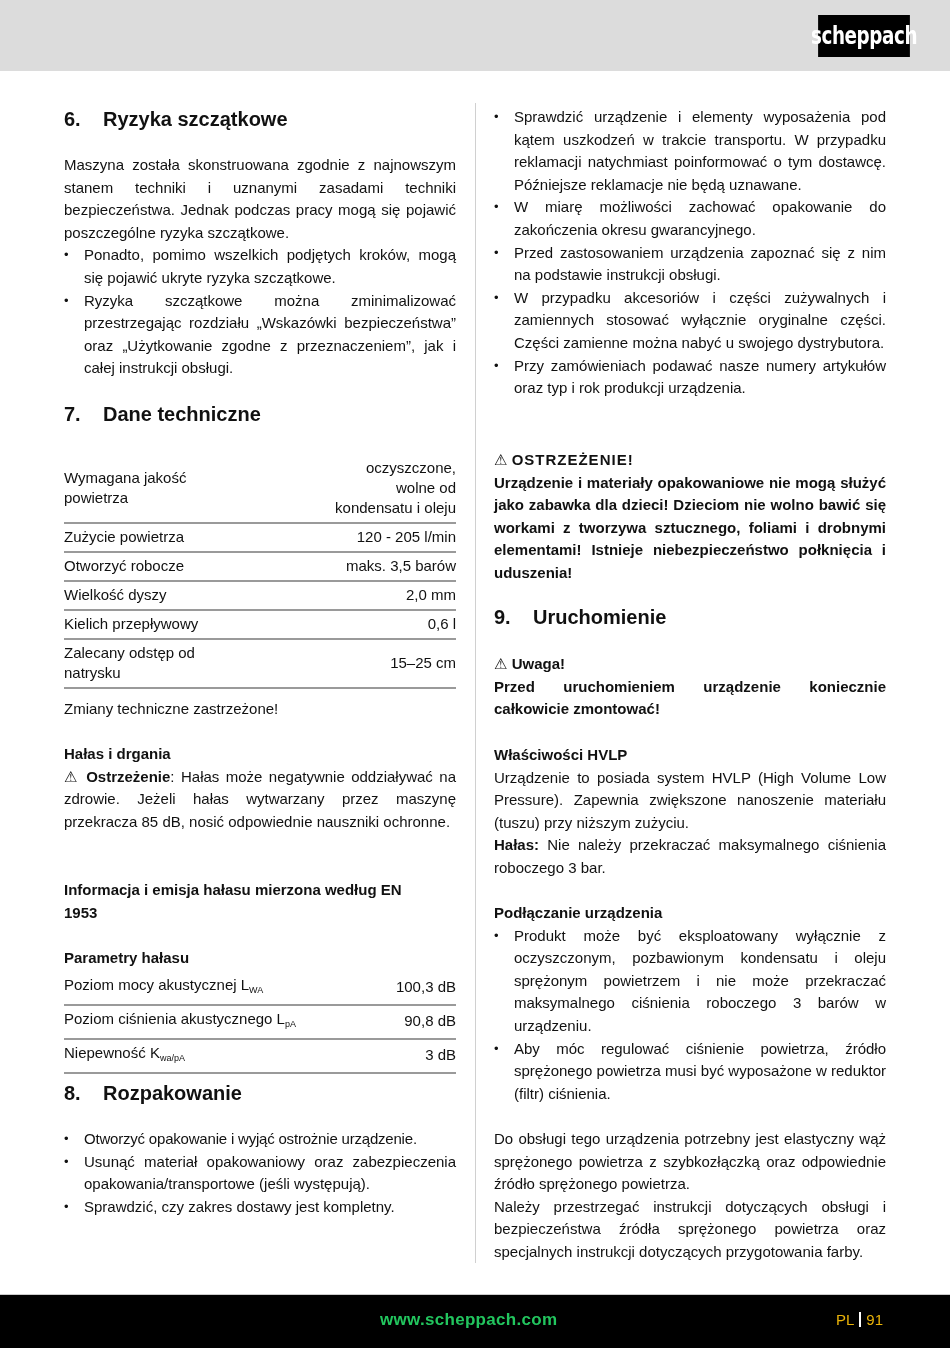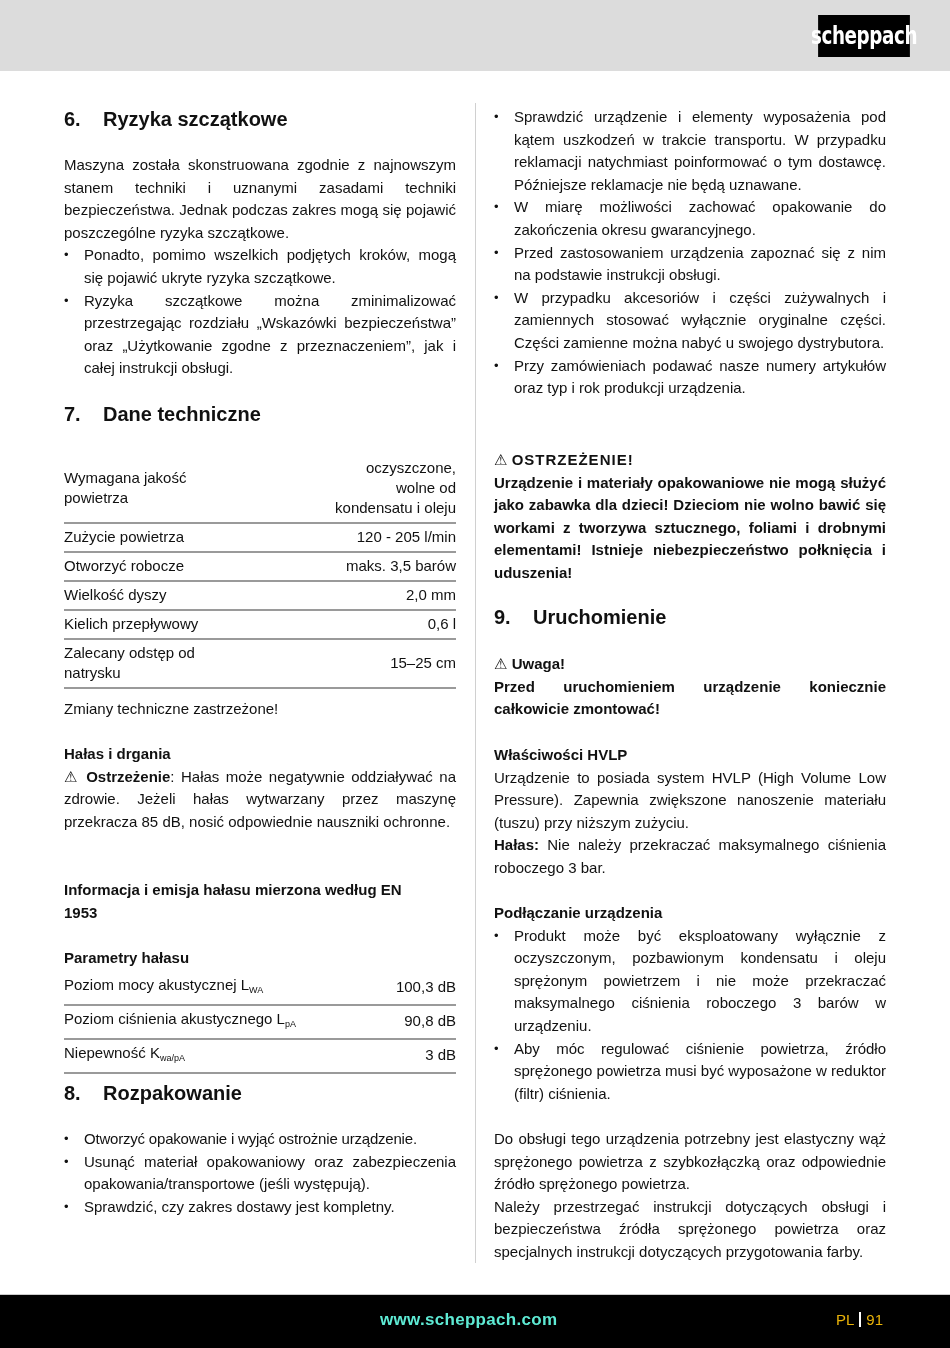--- a/index.html
+++ b/index.html
@@ -16,39 +16,39 @@
   p { margin:0; text-align:justify; }
   ul.b { list-style:none; margin:0; padding:0; }
   ul.b li { position:relative; padding-left:20px; text-align:justify; }
   ul.b li::before { content:"•"; position:absolute; left:0; top:0; font-size:13px; }
   table.spec { border-collapse:collapse; width:392px; font-size:15px; line-height:20px; }
   table.spec td { border-bottom:2px solid #9a9a9a; padding:3px 0 4px 0; vertical-align:middle; }
   table.spec td.v { text-align:right; }
   .bold { font-weight:bold; }
   sub { font-size:9px; vertical-align:-3px; }
   .footer { position:absolute; left:0; top:1294px; width:950px; height:54px; background:#000; border-top:1px solid #ccc; }
-  .footer .url { position:absolute; left:380px; top:15px; color:#5eead4; font-size:17px; font-weight:bold; letter-spacing:0.3px; }
+  .footer .url { position:absolute; left:380px; top:15px; color:#22c55e; font-size:17px; font-weight:bold; letter-spacing:0.3px; }
   .footer .page { position:absolute; left:836px; top:16px; color:#eab308; font-size:15px; }
   .footer .sep { display:inline-block; width:2px; height:15px; background:#fff; margin:0 5px; vertical-align:-2px; }
 </style>
 </head>
 <body>
 
 <div class="header">
   <div class="logo">scheppach</div>
 </div>
 
 <div class="divider-v"></div>
 
 <div class="col col-left">
   <h2 class="abs" style="top:107px;">
     <span class="num">6.</span><span>Ryzyka szczątkowe</span>
   </h2>
   <div class="abs" style="top:154px;">
-    <p>Maszyna została skonstruowana zgodnie z najnowszym stanem techniki i uznanymi zasadami techniki bezpieczeństwa. Jednak podczas zakres mogą się pojawić poszczególne ryzyka szczątkowe.</p>
+    <p>Maszyna została skonstruowana zgodnie z najnowszym stanem techniki i uznanymi zasadami techniki bezpieczeństwa. Jednak podczas pracy mogą się pojawić poszczególne ryzyka szczątkowe.</p>
     <ul class="b">
       <li>Ponadto, pomimo wszelkich podjętych kroków, mogą się pojawić ukryte ryzyka szczątkowe.</li>
       <li>Ryzyka szczątkowe można zminimalizować przestrzegając rozdziału „Wskazówki bezpieczeństwa” oraz „Użytkowanie zgodne z przeznaczeniem”, jak i całej instrukcji obsługi.</li>
     </ul>
   </div>
 
   <h2 class="abs" style="top:402px;">
     <span class="num">7.</span><span>Dane techniczne</span>
   </h2>
 

